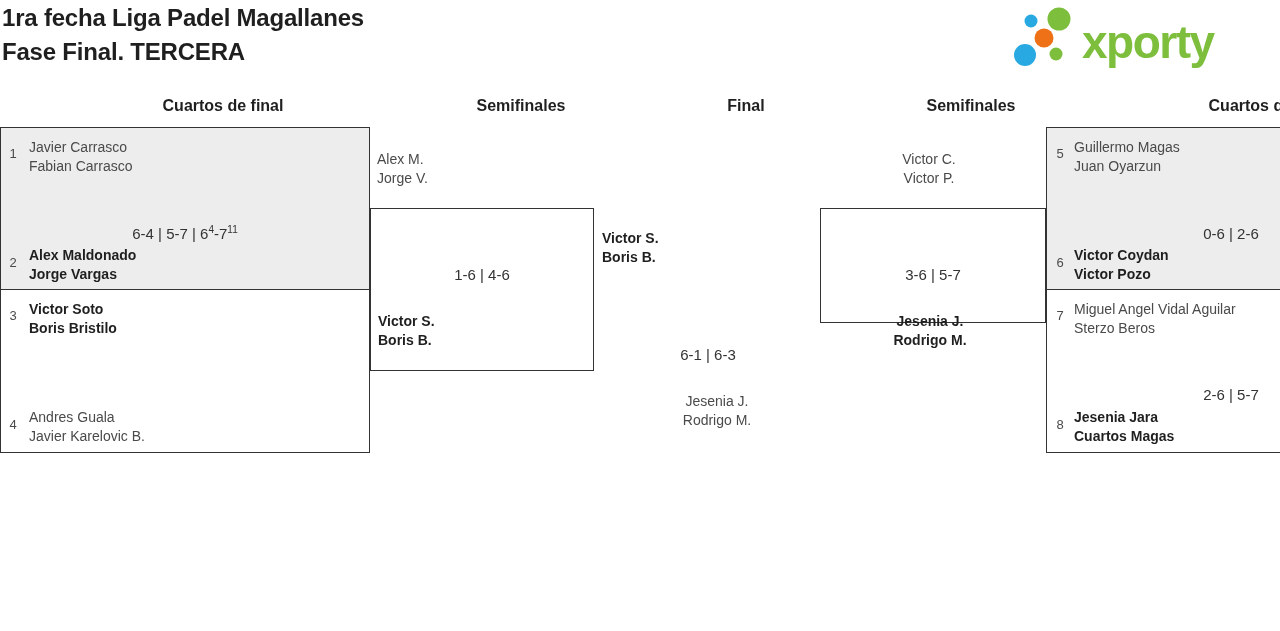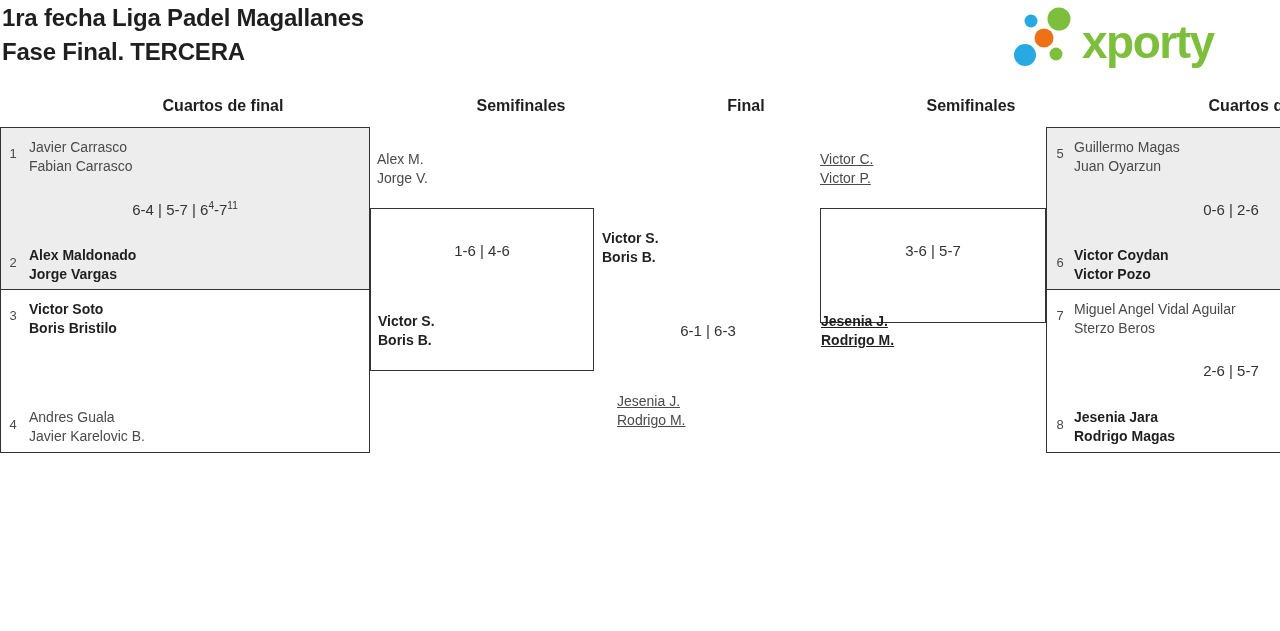--- a/index.html
+++ b/index.html
@@ -32,23 +32,23 @@
   
   .match-box { position:absolute; border:1.5px solid var(--box-border,#333333); background:#fff; }
   .match-box.shaded { background:var(--box-fill,#EDEDED); }
   .match-box.hollow { background:transparent; }
 
   .seed { position:absolute; width:16px; text-align:center; font-size:13px; line-height:18px;
           color:var(--text-mid,#4a4a4a); }
   .team { position:absolute; font-size:14px; line-height:19px; white-space:nowrap;
           color:var(--text-mid,#4a4a4a); }
   .team.winner { font-weight:700; color:var(--text-dark,#1f1f1f); }
-  .team.align-right { text-align:left;text-decoration:underline; }
+  .team.align-right { text-align:center; }
   .score { position:absolute; font-size:15px; line-height:20px; text-align:center;
-           white-space:nowrap; color:var(--score-text,#333333); }
+           white-space:nowrap; color:var(--score-text,#333333);margin-top:24px; }
   .score sup { font-size:10px; line-height:10px; }
 </style>
 </head>
 <body>
 
 <div class="page">
 
   <div class="title">
     <div>1ra fecha Liga Padel Magallanes</div>
     <div>Fase Final. TERCERA</div>
@@ -149,17 +149,17 @@
   <div class="match-box" style="left:1046px;top:289px;width:370px;height:164px">
     <div class="seed" style="left:5px;top:17px">7</div>
     <div class="team" style="left:27px;top:10px">
       <div>Miguel Angel Vidal Aguilar</div>
       <div>Sterzo Beros</div>
     </div>
     <div class="score" style="left:0;top:71px;width:100%">2-6 | 5-7</div>
     <div class="seed" style="left:5px;top:126px">8</div>
     <div class="team winner" style="left:27px;top:118px">
       <div>Jesenia Jara</div>
-      <div>Rodrigo Magas</div>
+      <div>Cuartos Magas</div>
     </div>
   </div>
 
 </div>
 
 </body></html>

